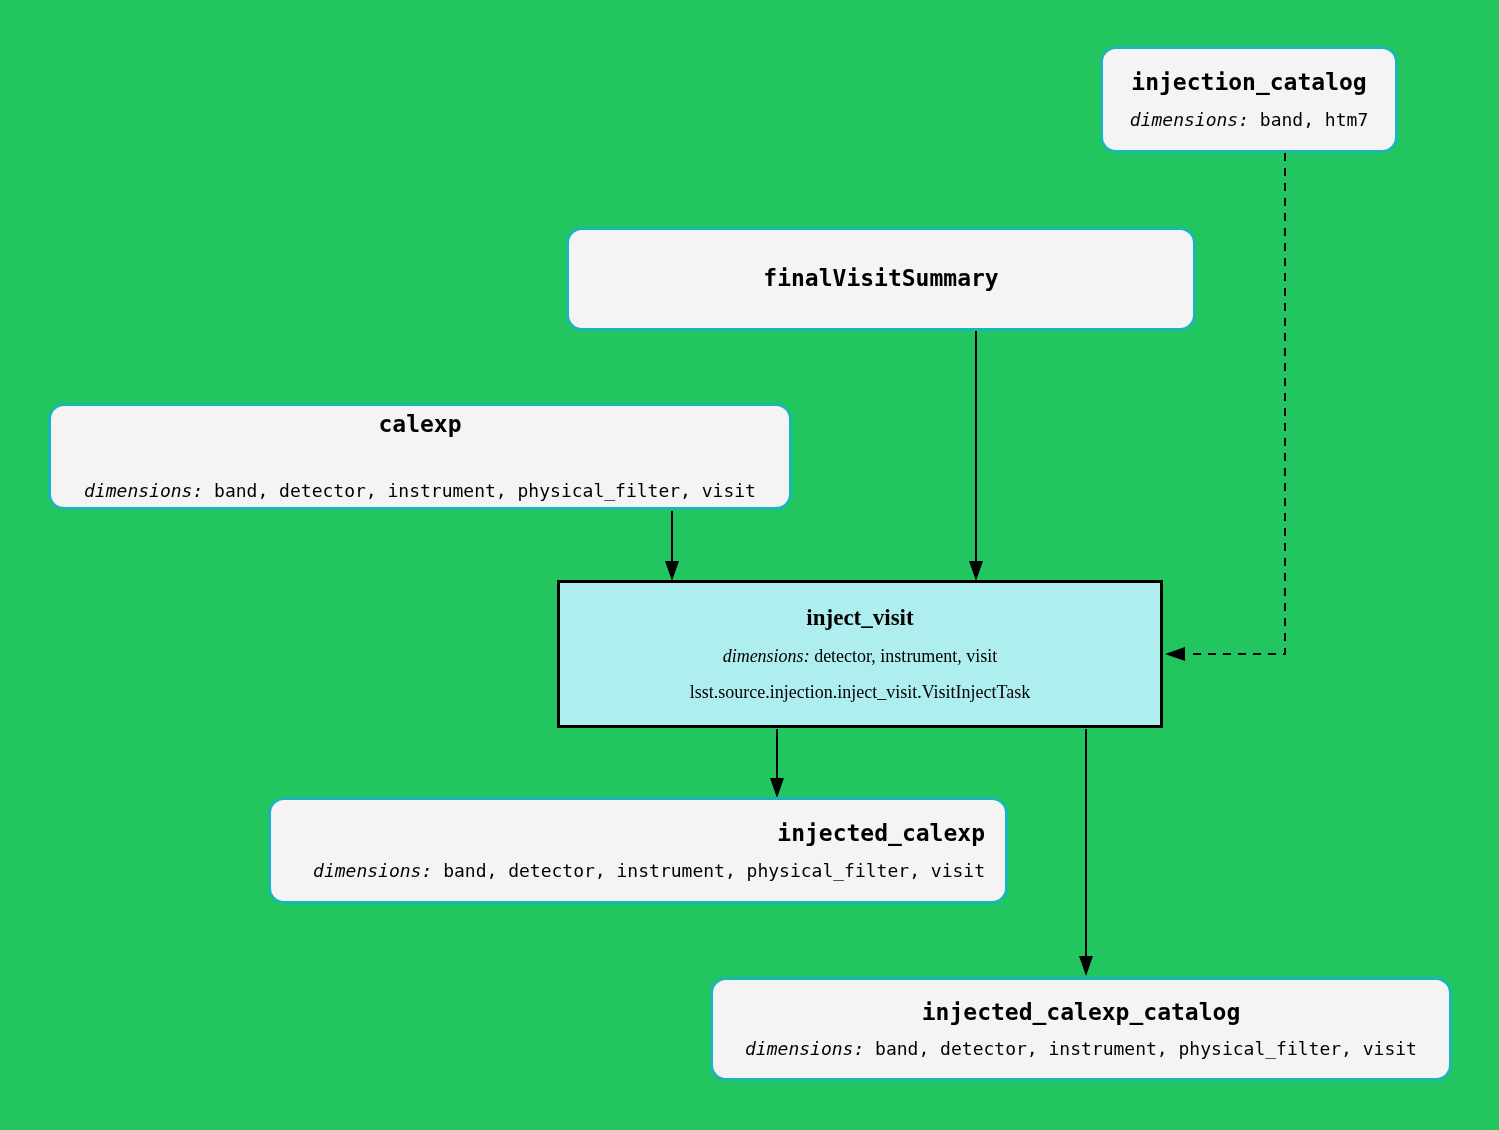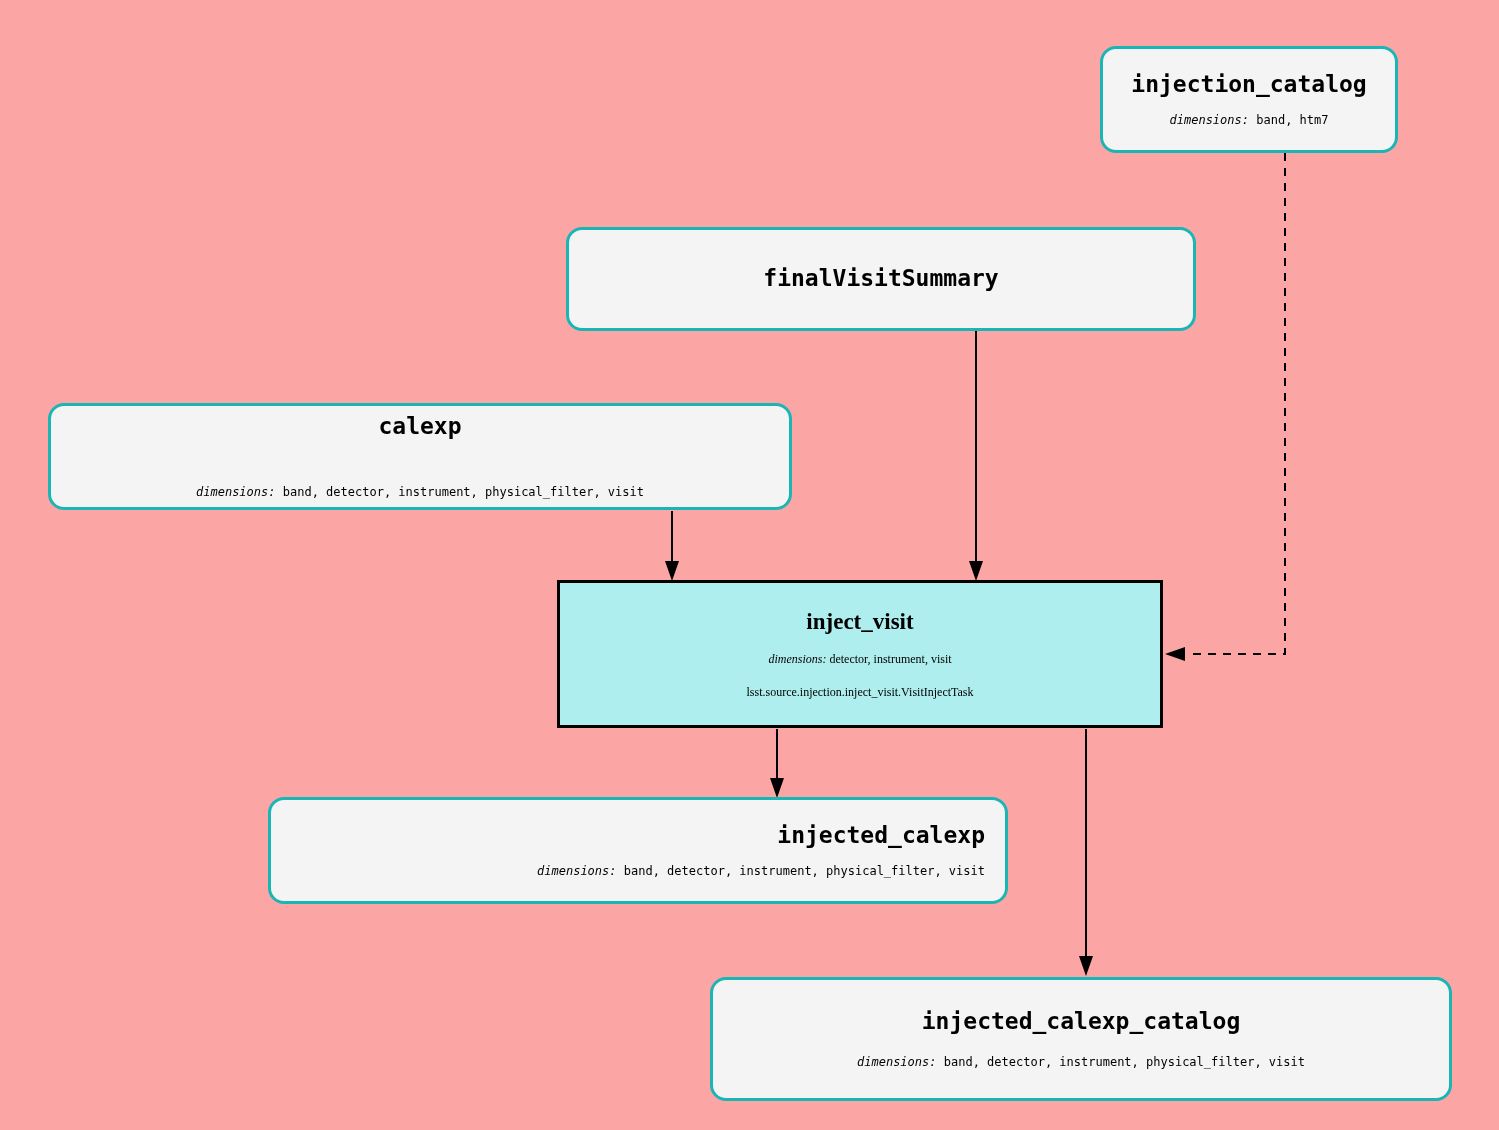--- a/index.html
+++ b/index.html
@@ -4,21 +4,21 @@
 <style>
   html, body {
     margin: 0;
     padding: 0;
     background: #ffffff;
   }
   .canvas {
     position: relative;
     width: 1499px;
     height: 1130px;
-    background: #fca5a5;
+    background: #22c55e;
     font-family: "DejaVu Sans Mono", "Liberation Mono", monospace;
     color: #000000;
     overflow: hidden;
   }
   .edges {
     position: absolute;
     left: 0; top: 0;
     width: 1499px;
     height: 1130px;
     pointer-events: none;
@@ -43,33 +43,33 @@
     background: #afeeee;
     border: 3px solid #000000;
     border-radius: 0;
   }
   .node .title {
     font-weight: bold;
     font-size: 23px;
     line-height: 1.1;
   }
   .node .line {
-    font-size: 12px;
+    font-size: 18px;
     line-height: 1.1;
   }
   .dims-label {
     font-style: italic;
   }
   
   #node-injection-catalog        { left: 1100px; top: 46px;  width: 298px; height: 107px; }
   #node-finalVisitSummary        { left: 545px;  top: 227px; width: 630px; height: 104px; margin-left: 21px; }
   #node-calexp                   { left: 48px;   top: 403px; width: 744px; height: 107px; gap: 44px; }
   #node-inject-visit             { left: 557px;  top: 580px; width: 606px; height: 148px; font-family: Liberation Serif, serif; }
   #node-injected-calexp          { left: 268px;  top: 797px; width: 740px; height: 107px; align-items: flex-end; }
-  #node-injected-calexp-catalog  { left: 710px;  top: 977px; width: 742px; height: 124px; }
+  #node-injected-calexp-catalog  { left: 710px;  top: 977px; width: 742px; height: 104px; }
 </style>
 </head>
 <body>
 
 <div class="canvas">
 
   <svg class="edges" viewBox="0 0 1499 1130" xmlns="http://www.w3.org/2000/svg">
 
     <g>
       <line x1="672" y1="511" x2="672" y2="562" stroke="#000000" stroke-width="2"></line>

